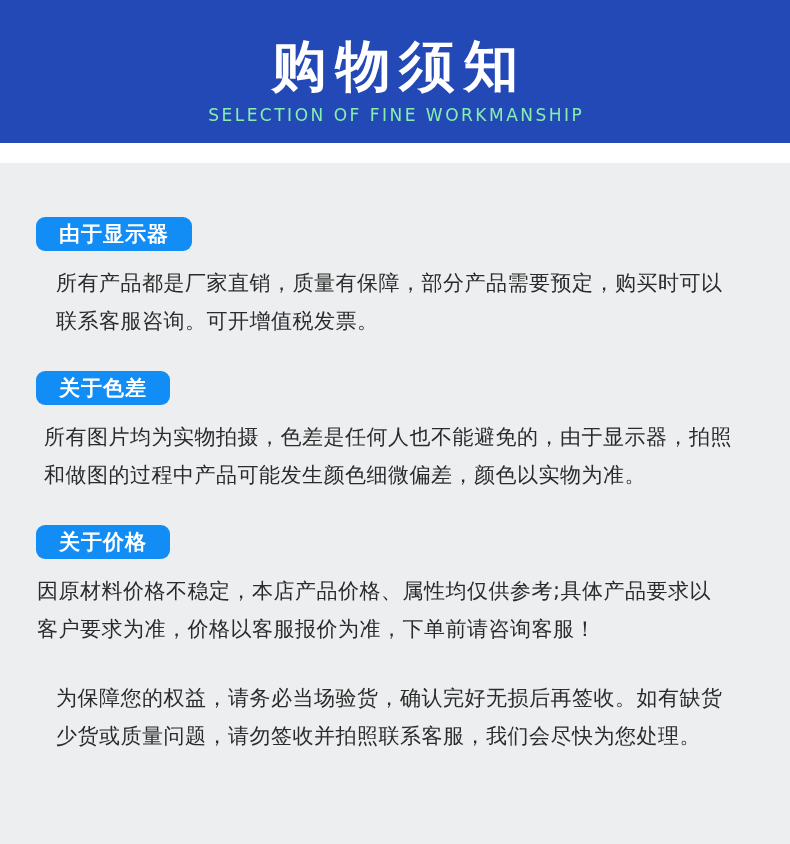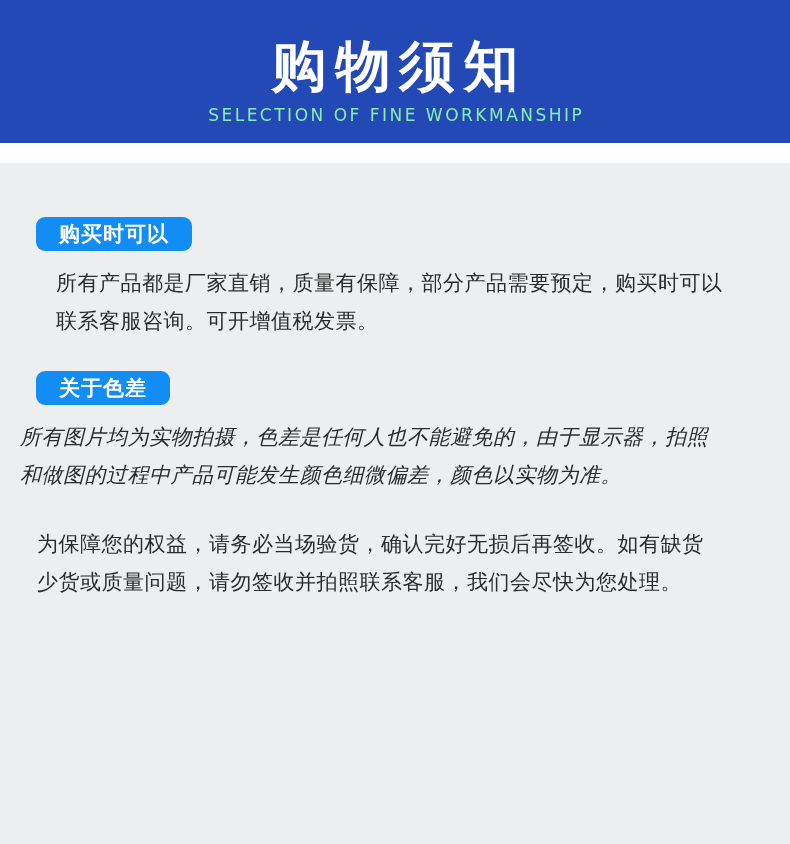--- a/index.html
+++ b/index.html
@@ -68,50 +68,55 @@
   .para {
     margin-top: 13px;
     padding-left: 56px;
     padding-right: 28px;
     color: #2b2b2b;
     font-size: 21px;
     line-height: 38px;
     letter-spacing: 0.5px;
     white-space: pre-line;
   }
-  .section:nth-of-type(2) .para { padding-left: 20px; font-style: italic; }
+  .section:nth-of-type(2) .para { padding-left: 44px; }
   .section:nth-of-type(3) .para { padding-left: 37px; }
   .section:nth-of-type(4) .para { }
 </style>
 </head>
 <body>
 
 <div class="page">
 
   <div class="header">
     <div class="title">购物须知</div>
     <div class="subtitle">SELECTION OF FINE WORKMANSHIP</div>
   </div>
 
   <div class="white-gap"></div>
 
   <div class="content">
 
     <div class="section">
-      <span class="badge">购买时可以</span>
+      <span class="badge">由于显示器</span>
       <div class="para">所有产品都是厂家直销，质量有保障，部分产品需要预定，购买时可以
 联系客服咨询。可开增值税发票。</div>
     </div>
 
     <div class="section">
       <span class="badge">关于色差</span>
       <div class="para">所有图片均为实物拍摄，色差是任何人也不能避免的，由于显示器，拍照
 和做图的过程中产品可能发生颜色细微偏差，颜色以实物为准。</div>
     </div>
 
+    <div class="section">
+      <span class="badge">关于价格</span>
+      <div class="para">因原材料价格不稳定，本店产品价格、属性均仅供参考;具体产品要求以
+客户要求为准，价格以客服报价为准，下单前请咨询客服！</div>
+    </div>
 
     <div class="section">
       <div class="para">为保障您的权益，请务必当场验货，确认完好无损后再签收。如有缺货
 少货或质量问题，请勿签收并拍照联系客服，我们会尽快为您处理。</div>
     </div>
 
   </div>
 </div>
 
 </body></html>

